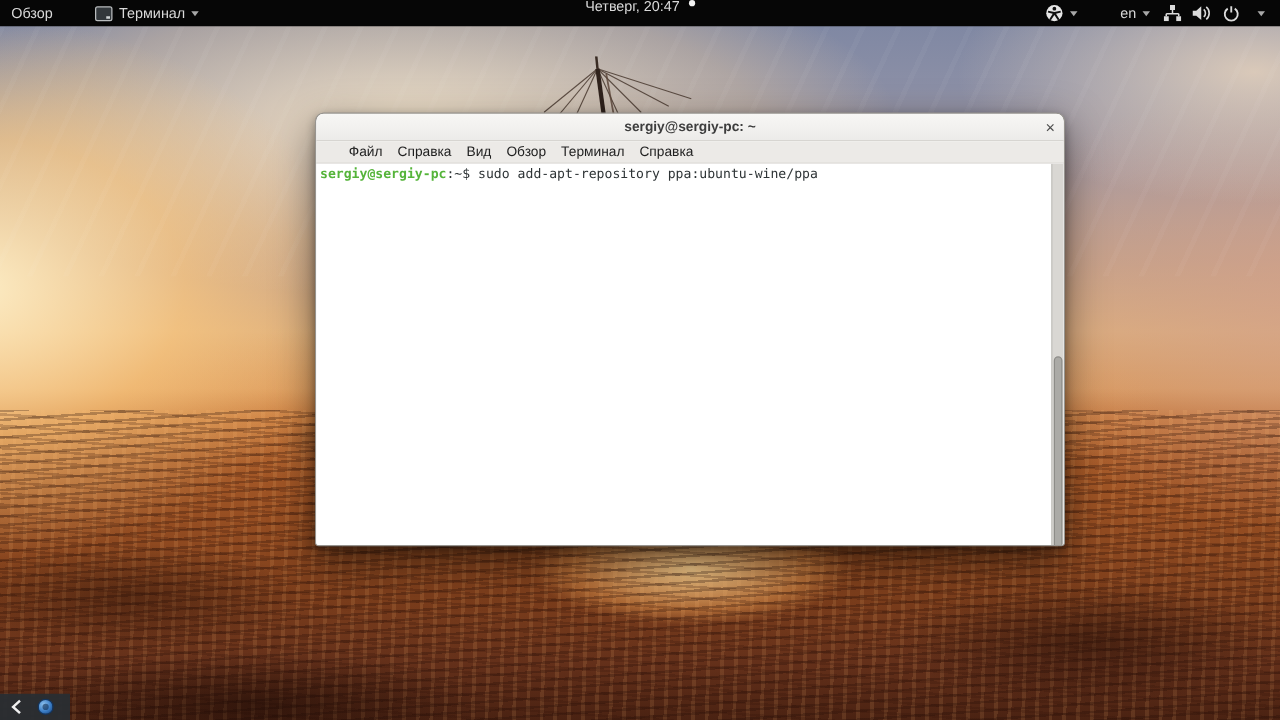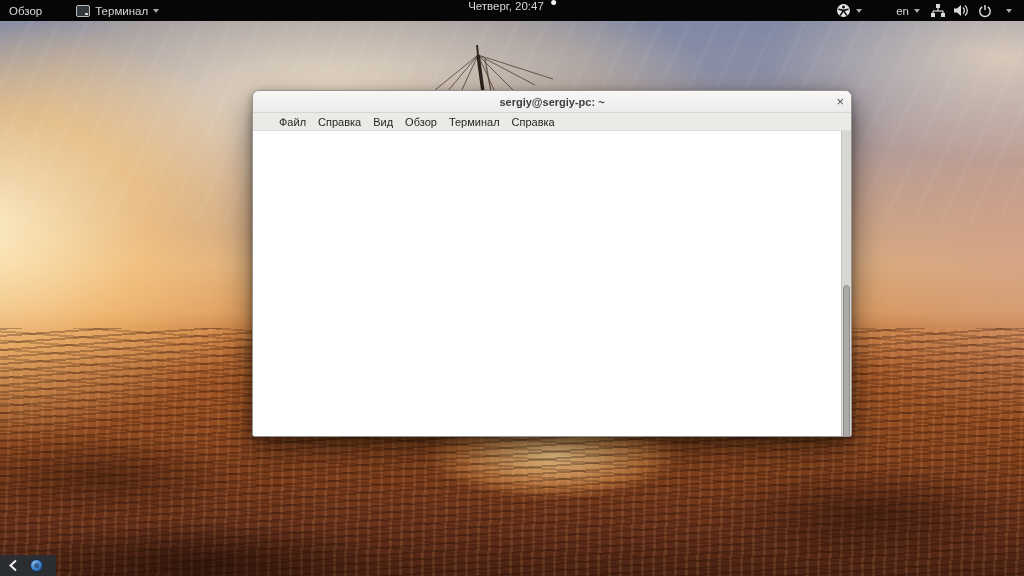--- a/index.html
+++ b/index.html
@@ -173,20 +173,21 @@
     <div class="menubar">
       <span class="menu-item">Файл</span>
       <span class="menu-item">Справка</span>
       <span class="menu-item">Вид</span>
       <span class="menu-item">Обзор</span>
       <span class="menu-item">Терминал</span>
       <span class="menu-item">Справка</span>
     </div>
 
     <div class="content">
+      <div class="term-line"><span class="green">sergiy@sergiy-pc</span><span>:~$ </span><span>sudo add-apt-repository ppa:ubuntu-wine/ppa</span></div>
 
       <div class="scrollbar">
         <div class="sb-thumb"></div>
       </div>
     </div>
   </div>
 
   <div class="dock">
     <svg class="back-chevron" width="10" height="13" viewBox="0 0 10 13">
       <polyline points="8,1.5 2.5,6.5 8,11.5" fill="none" stroke="#f0f0f0" stroke-width="2"></polyline>

